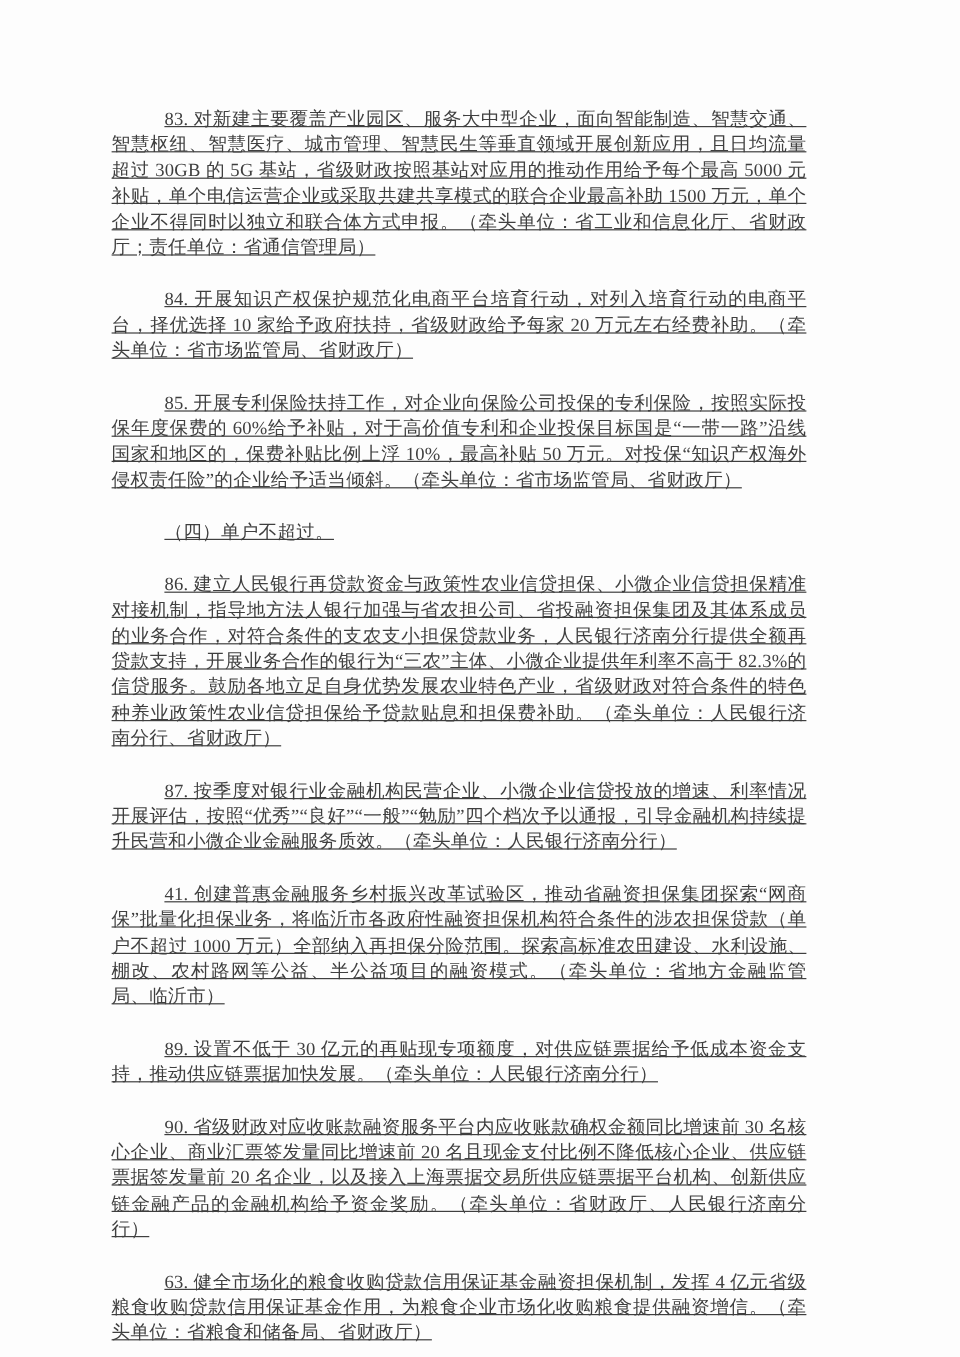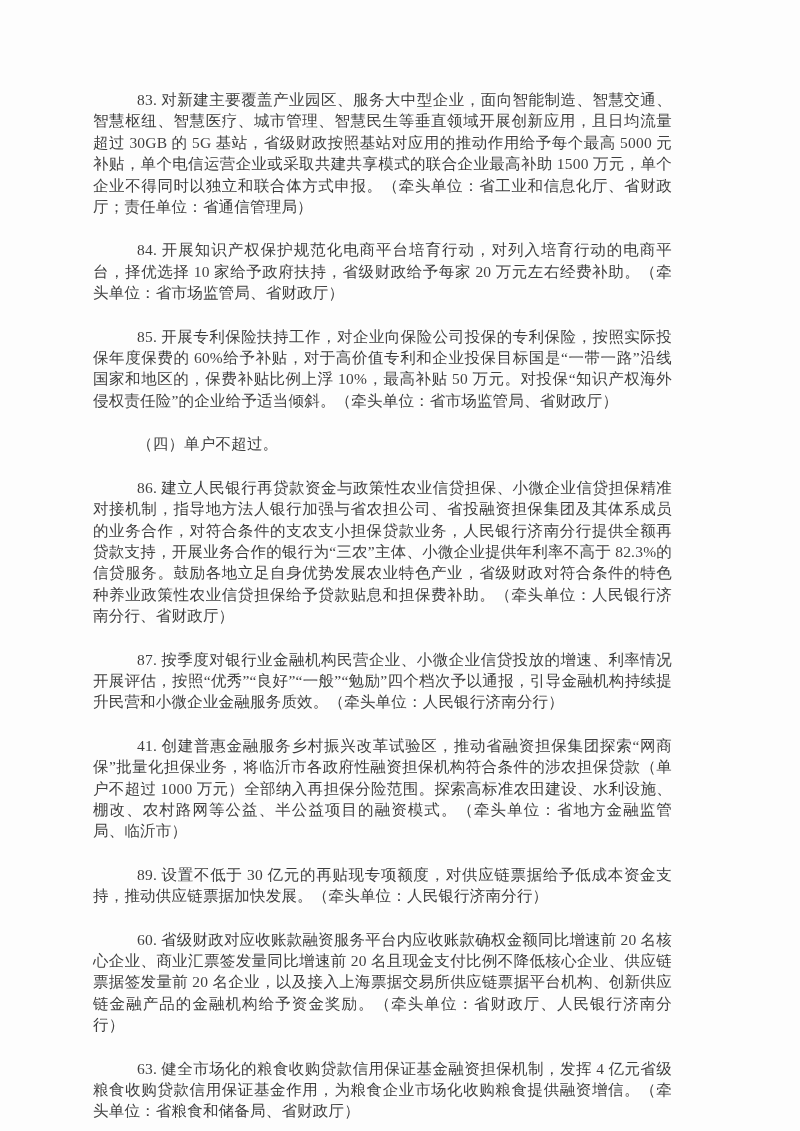--- a/index.html
+++ b/index.html
@@ -20,33 +20,34 @@
   }
   .para {
     margin: 0 12px 22px 0;
     font-size: 15.5px;
     line-height: 21.4px;
     color: #3f3f3f;
     text-align: justify;
     text-indent: 44px;
     letter-spacing: 0.2px;
     word-break: break-all;
+    text-decoration: underline;
   }
   .para.heading {
     font-weight: normal;
     text-align: left;
   }
 </style>
 </head>
 <body>
 
 <div class="page">
   <p class="para">83. 对新建主要覆盖产业园区、服务大中型企业，面向智能制造、智慧交通、智慧枢纽、智慧医疗、城市管理、智慧民生等垂直领域开展创新应用，且日均流量超过 30GB 的 5G 基站，省级财政按照基站对应用的推动作用给予每个最高 5000 元补贴，单个电信运营企业或采取共建共享模式的联合企业最高补助 1500 万元，单个企业不得同时以独立和联合体方式申报。（牵头单位：省工业和信息化厅、省财政厅；责任单位：省通信管理局）</p>
   <p class="para">84. 开展知识产权保护规范化电商平台培育行动，对列入培育行动的电商平台，择优选择 10 家给予政府扶持，省级财政给予每家 20 万元左右经费补助。（牵头单位：省市场监管局、省财政厅）</p>
   <p class="para">85. 开展专利保险扶持工作，对企业向保险公司投保的专利保险，按照实际投保年度保费的 60%给予补贴，对于高价值专利和企业投保目标国是“一带一路”沿线国家和地区的，保费补贴比例上浮 10%，最高补贴 50 万元。对投保“知识产权海外侵权责任险”的企业给予适当倾斜。（牵头单位：省市场监管局、省财政厅）</p>
   <p class="para heading">（四）单户不超过。</p>
   <p class="para">86. 建立人民银行再贷款资金与政策性农业信贷担保、小微企业信贷担保精准对接机制，指导地方法人银行加强与省农担公司、省投融资担保集团及其体系成员的业务合作，对符合条件的支农支小担保贷款业务，人民银行济南分行提供全额再贷款支持，开展业务合作的银行为“三农”主体、小微企业提供年利率不高于 82.3%的信贷服务。鼓励各地立足自身优势发展农业特色产业，省级财政对符合条件的特色种养业政策性农业信贷担保给予贷款贴息和担保费补助。（牵头单位：人民银行济南分行、省财政厅）</p>
   <p class="para">87. 按季度对银行业金融机构民营企业、小微企业信贷投放的增速、利率情况开展评估，按照“优秀”“良好”“一般”“勉励”四个档次予以通报，引导金融机构持续提升民营和小微企业金融服务质效。（牵头单位：人民银行济南分行）</p>
   <p class="para">41. 创建普惠金融服务乡村振兴改革试验区，推动省融资担保集团探索“网商保”批量化担保业务，将临沂市各政府性融资担保机构符合条件的涉农担保贷款（单户不超过 1000 万元）全部纳入再担保分险范围。探索高标准农田建设、水利设施、棚改、农村路网等公益、半公益项目的融资模式。（牵头单位：省地方金融监管局、临沂市）</p>
   <p class="para">89. 设置不低于 30 亿元的再贴现专项额度，对供应链票据给予低成本资金支持，推动供应链票据加快发展。（牵头单位：人民银行济南分行）</p>
-  <p class="para">60. 省级财政对应收账款融资服务平台内应收账款确权金额同比增速前 20 名核心企业、商业汇票签发量同比增速前 20 名且现金支付比例不降低核心企业、供应链票据签发量前 20 名企业，以及接入上海票据交易所供应链票据平台机构、创新供应链金融产品的金融机构给予资金奖励。（牵头单位：省财政厅、人民银行济南分行）</p>
+  <p class="para">90. 省级财政对应收账款融资服务平台内应收账款确权金额同比增速前 30 名核心企业、商业汇票签发量同比增速前 20 名且现金支付比例不降低核心企业、供应链票据签发量前 20 名企业，以及接入上海票据交易所供应链票据平台机构、创新供应链金融产品的金融机构给予资金奖励。（牵头单位：省财政厅、人民银行济南分行）</p>
   <p class="para">63. 健全市场化的粮食收购贷款信用保证基金融资担保机制，发挥 4 亿元省级粮食收购贷款信用保证基金作用，为粮食企业市场化收购粮食提供融资增信。（牵头单位：省粮食和储备局、省财政厅）</p>
 </div>
 
 </body></html>

